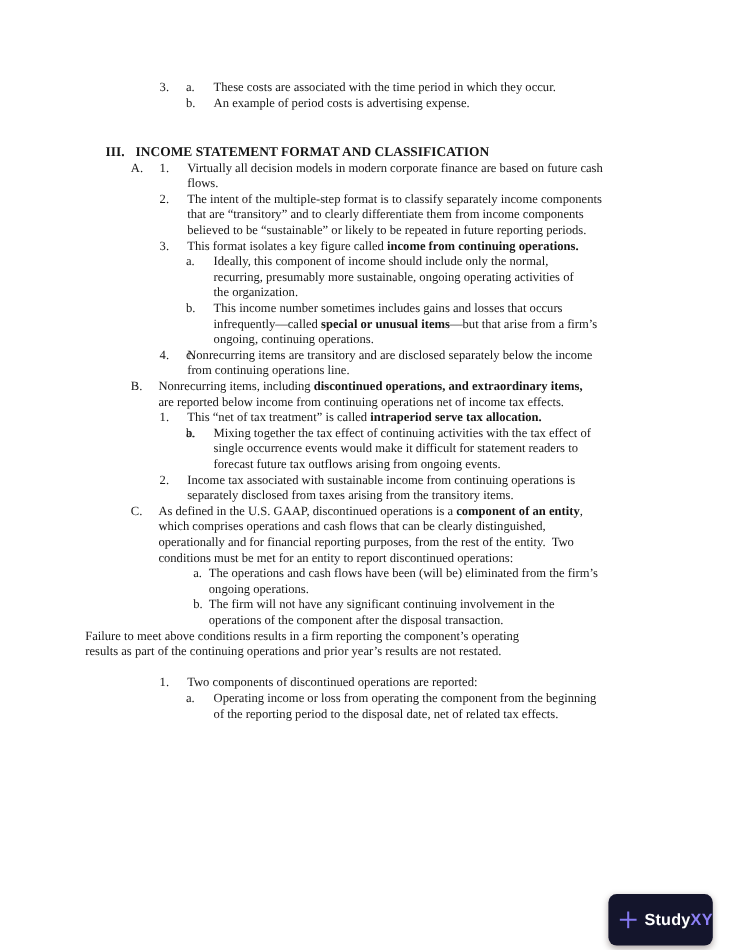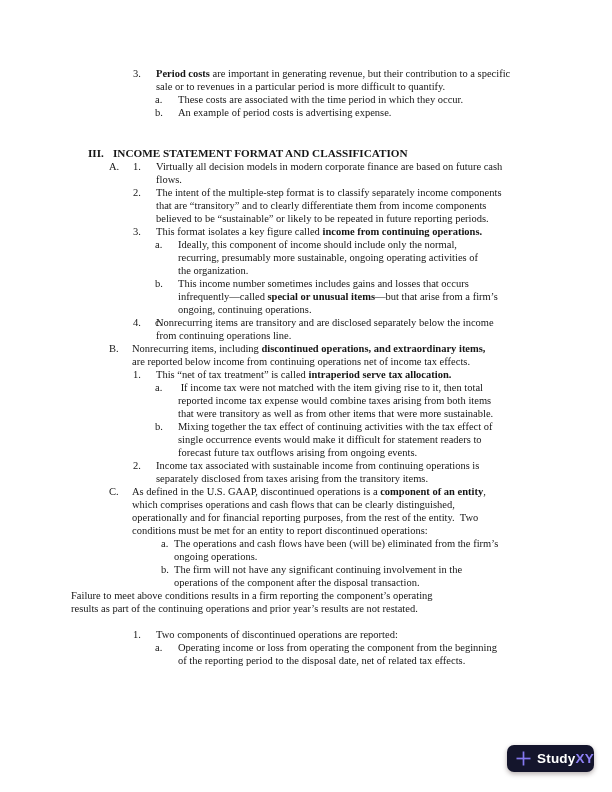--- a/index.html
+++ b/index.html
@@ -58,21 +58,21 @@
 
   .lv-para { padding-left: 71px; }
 
   .spacer { width: 100%; }
 
   .logo {
     position: absolute;
     left: 507px;
     top: 745px;
     width: 87px;
-    height: 27px;
+    height: 43px;
     background: #14152c;
     border-radius: 7px;
     display: flex;
     align-items: center;
     padding-left: 9px;
     box-sizing: border-box;
     box-shadow: 0 2px 5px rgba(40,20,20,0.35);
     font-family: "Liberation Sans", sans-serif;
   }
   .logo .plus {
@@ -88,22 +88,21 @@
     color: #ffffff;
     white-space: nowrap;
   }
   .logo .brand .xy { color: #8d80f6; }
 </style>
 </head>
 <body>
 
 <div class="page">
   <div id="doc">
-      <div class="item lv-num"><span class="marker">3.</span><span class="text"><span class="b">Period costs</span><span> are important in generating revenue, but their contribution to a specific
-sale or to revenues in a particular period is more difficult to quantify.</span></span></div>
+      <div class="item lv-num"><span class="marker">3.</span></div>
       <div class="item lv-alpha"><span class="marker">a.</span><span class="text"><span>These costs are associated with the time period in which they occur.</span></span></div>
       <div class="item lv-alpha"><span class="marker">b.</span><span class="text"><span>An example of period costs is advertising expense.</span></span></div>
       <div class="item lv-h"><span class="marker">III.</span><span class="text"><span class="b">INCOME STATEMENT FORMAT AND CLASSIFICATION</span></span></div>
       <div class="item lv-A"><span class="marker">A.</span></div>
       <div class="item lv-num"><span class="marker">1.</span><span class="text"><span>Virtually all decision models in modern corporate finance are based on future cash
 flows.</span></span></div>
       <div class="item lv-num"><span class="marker">2.</span><span class="text"><span>The intent of the multiple-step format is to classify separately income components
 that are “transitory” and to clearly differentiate them from income components
 believed to be “sustainable” or likely to be repeated in future reporting periods.</span></span></div>
       <div class="item lv-num"><span class="marker">3.</span><span class="text"><span>This format isolates a key figure called </span><span class="b">income from continuing operations.</span></span></div>
@@ -112,23 +111,21 @@
 the organization.</span></span></div>
       <div class="item lv-alpha"><span class="marker">b.</span><span class="text"><span>This income number sometimes includes gains and losses that occurs
 infrequently—called </span><span class="b">special or unusual items</span><span>—but that arise from a firm’s
 ongoing, continuing operations.</span></span></div>
       <div class="item lv-alpha"><span class="marker">c.</span></div>
       <div class="item lv-num"><span class="marker">4.</span><span class="text"><span>Nonrecurring items are transitory and are disclosed separately below the income
 from continuing operations line.</span></span></div>
       <div class="item lv-A"><span class="marker">B.</span><span class="text"><span>Nonrecurring items, including </span><span class="b">discontinued operations, and extraordinary items,</span><span>
 are reported below income from continuing operations net of income tax effects.</span></span></div>
       <div class="item lv-num"><span class="marker">1.</span><span class="text"><span>This “net of tax treatment” is called </span><span class="b">intraperiod serve tax allocation.</span></span></div>
-      <div class="item lv-alpha"><span class="marker">a.</span><span class="text"><span> If income tax were not matched with the item giving rise to it, then total
-reported income tax expense would combine taxes arising from both items
-that were transitory as well as from other items that were more sustainable.</span></span></div>
+      <div class="item lv-alpha"><span class="marker">a.</span></div>
       <div class="item lv-alpha"><span class="marker">b.</span><span class="text"><span>Mixing together the tax effect of continuing activities with the tax effect of
 single occurrence events would make it difficult for statement readers to
 forecast future tax outflows arising from ongoing events.</span></span></div>
       <div class="item lv-num"><span class="marker">2.</span><span class="text"><span>Income tax associated with sustainable income from continuing operations is
 separately disclosed from taxes arising from the transitory items.</span></span></div>
       <div class="item lv-A"><span class="marker">C.</span><span class="text"><span>As defined in the U.S. GAAP, discontinued operations is a </span><span class="b">component of an entity</span><span>,
 which comprises operations and cash flows that can be clearly distinguished,
 operationally and for financial reporting purposes, from the rest of the entity.  Two
 conditions must be met for an entity to report discontinued operations:</span></span></div>
       <div class="item lv-alpha2"><span class="marker">a.</span><span class="text"><span>The operations and cash flows have been (will be) eliminated from the firm’s

